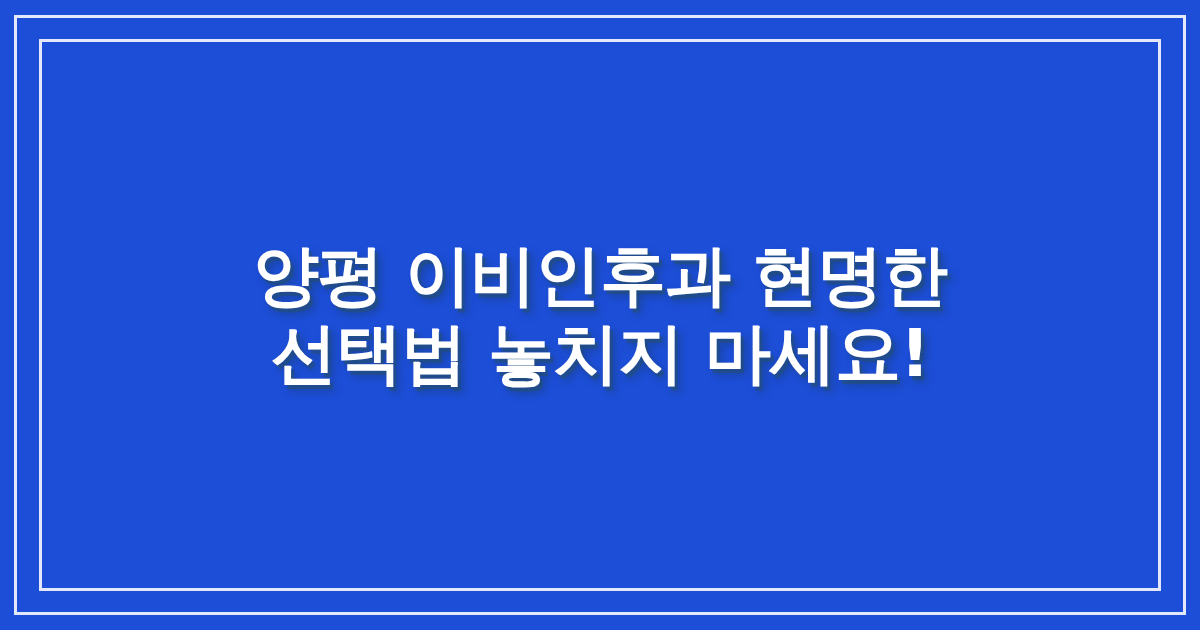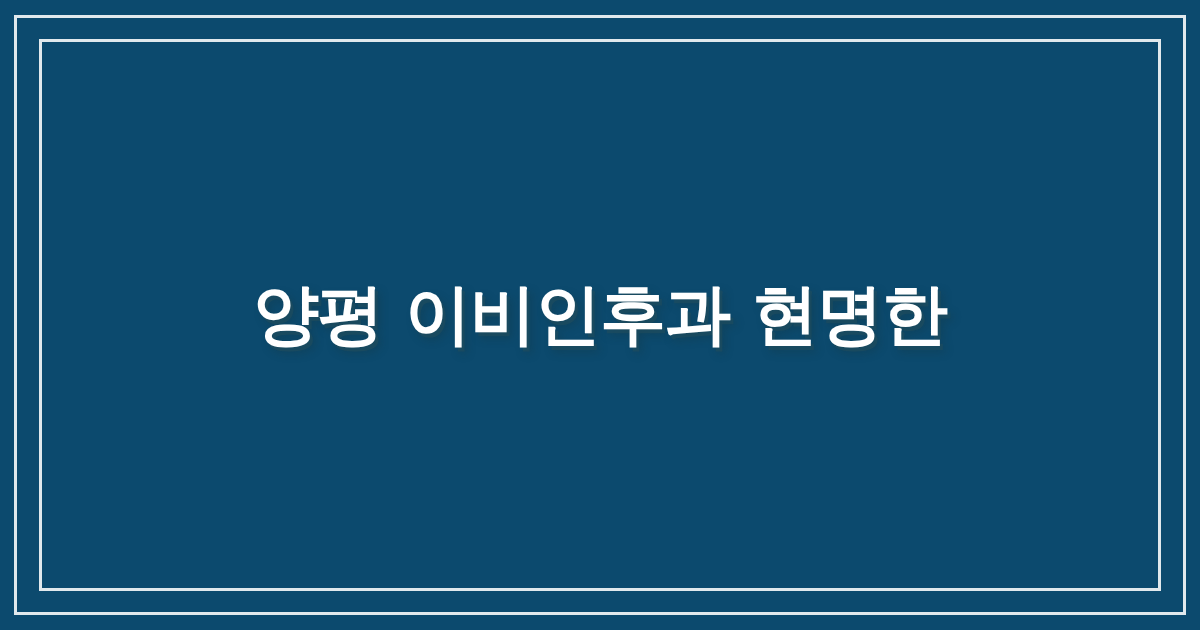--- a/index.html
+++ b/index.html
@@ -11,21 +11,21 @@
     height: 630px;
     overflow: hidden;
     font-family: "DejaVu Sans", "Liberation Sans", sans-serif;
   }
 
   #banner {
     position: relative;
     width: 1200px;
     height: 630px;
     box-sizing: border-box;
-    background: #0c4a6e;
+    background: #1d4ed8;
     overflow: hidden;
   }
 
   
   .frame {
     position: absolute;
     box-sizing: border-box;
     pointer-events: none;
   }
   .frame-outer {
@@ -82,16 +82,17 @@
 
 <div id="banner">
 
   <div class="frame frame-outer"></div>
 
   <div class="frame frame-inner"></div>
 
   <div class="headline-wrap">
     <h1 class="headline">
       <span class="line">양평 이비인후과 현명한</span>
+      <span class="line">선택법 놓치지 마세요!</span>
     </h1>
   </div>
 
 </div>
 
 </body></html>

